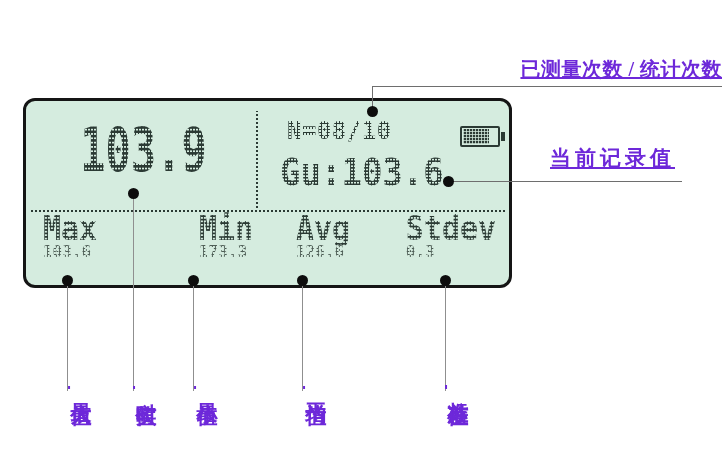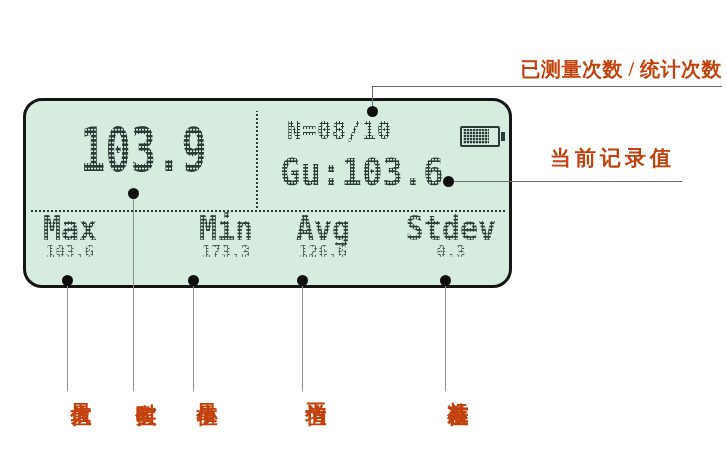--- a/index.html
+++ b/index.html
@@ -4,21 +4,21 @@
 <style>
   html,body { margin:0; padding:0; background:#ffffff; }
   .canvas {
     position:relative; width:726px; height:450px; background:#ffffff;
     overflow:hidden; font-family:"Liberation Sans", sans-serif;
   }
 
   
   .lcd {
     position:absolute; left:23px; top:98px; width:489px; height:190px;
-    box-sizing:border-box; border:3px solid #151515; border-radius:19px;
+    box-sizing:border-box; border:3px solid #151515; border-radius:12px;
     background:#d5ecdf;
   }
   .lcd * { box-sizing:border-box; }
 
   .lcd-text {
     font-family:"DejaVu Sans Mono", monospace; font-weight:bold;
     color:#2b3a34; line-height:1; white-space:pre;
     -webkit-mask-image:radial-gradient(circle, #000 60%, transparent 66%);
     -webkit-mask-size:3px 3px;
     mask-image:radial-gradient(circle, #000 60%, transparent 66%);
@@ -58,21 +58,21 @@
   .vdiv {
     position:absolute; left:230px; top:10px; width:2px; height:97px;
     background:repeating-linear-gradient(0deg, #2b3a34 0 2px, transparent 2px 4px);
   }
   .hdiv {
     position:absolute; left:5px; top:109px; width:474px; height:2px;
     background:repeating-linear-gradient(90deg, #2b3a34 0 2px, transparent 2px 4px);
   }
 
   
-  .stat-col { position:absolute; top:110px; transform:translateX(-50%); text-align:center; }
+  .stat-col { position:absolute; top:110px; transform:translateX(-50%); }
   .stat-col.c1 { left:44px; }
   .stat-col.c2 { left:164px;margin-left:36px; }
   .stat-col.c3 { left:297px; }
   .stat-col.c4 { left:425px; }
   .stat-label {
     display:block; font-size:30px;
     transform:scaleY(1.15); transform-origin:center top;
   }
   .stat-value { display:block; margin-top:3px; font-size:16px; color:#4e5e56; }
 
@@ -95,22 +95,23 @@
   #dot-n        { left:366.5px; top:105.5px; }
   #dot-current  { left:442.5px; top:175.5px; }
   #dot-realtime { left:127.5px; top:187.5px; }
   #dot-max      { left:61.5px;  top:274.5px; }
   #dot-min      { left:187.5px; top:274.5px; }
   #dot-avg      { left:296.5px; top:274.5px; }
   #dot-stdev    { left:439.5px; top:274.5px; }
 
   
   .anno {
-    position:absolute; color:#c2410c; font-weight:bold;
+    position:absolute; color:#6d28d9; font-weight:bold;
     font-family:"Liberation Serif", "DejaVu Serif", serif;
+    text-decoration:underline;
   }
   .anno-counter { right:4px; top:56px; font-size:20px; letter-spacing:0.5px; }
   .anno-current { left:550px; top:144px; font-size:21px; letter-spacing:4px; }
   .anno-vert {
     writing-mode:vertical-rl; text-orientation:upright;
     font-size:21px; letter-spacing:1px; bottom:61px; line-height:1.05;
   }
   #anno-max      { left:70px; }
   #anno-realtime { left:135px; }
   #anno-min      { left:196px; }

